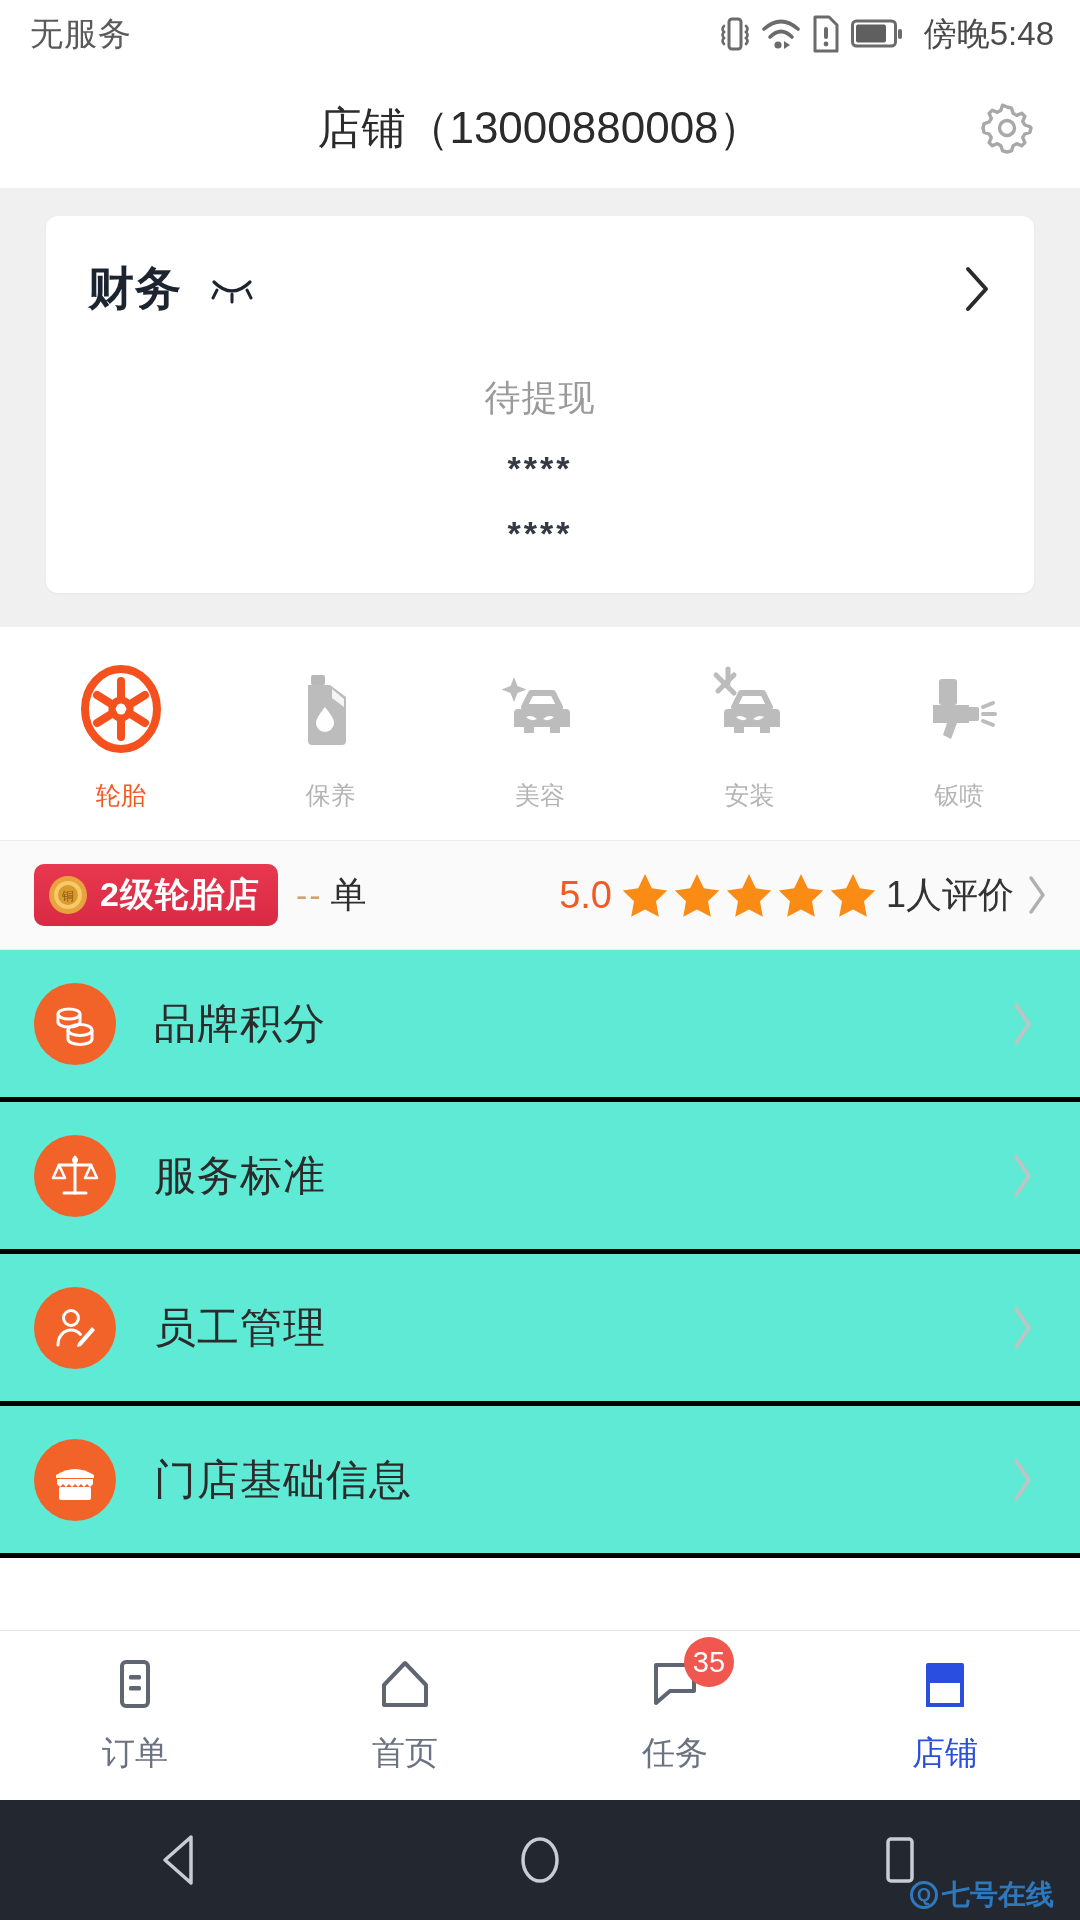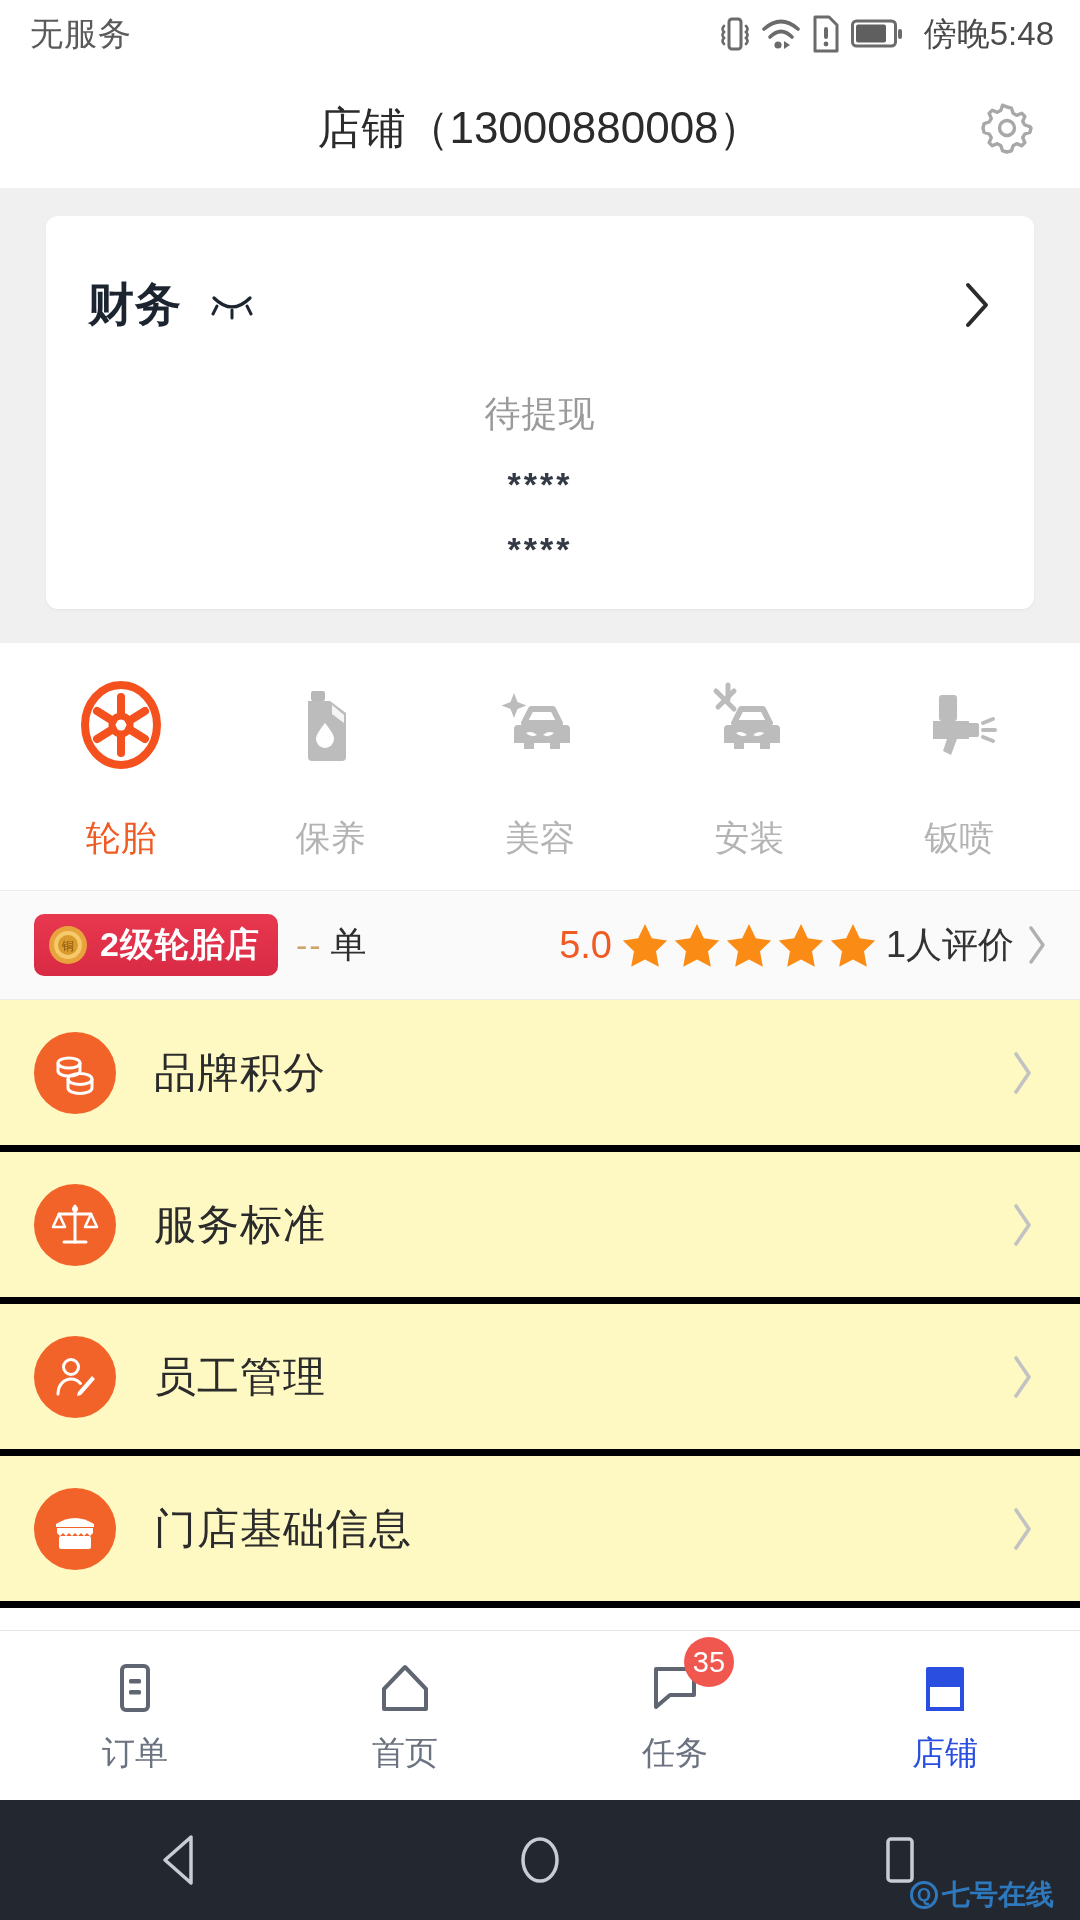--- a/index.html
+++ b/index.html
@@ -56,21 +56,21 @@
 
   
   .finance-wrap {
     background: #f0f0f0;
     padding: 28px 46px 34px 46px;
     flex: 0 0 auto;
   }
   .finance-card {
     background: #ffffff;
     border-radius: 12px;
-    padding: 58px 34px 40px 34px;
+    padding: 42px 34px 40px 34px;
     box-shadow: 0 1px 3px rgba(0,0,0,0.05);
   }
   .fin-head {
     display: flex; align-items: center;
     padding: 0 6px 0 8px;
   }
   .fin-title {
     font-size: 46px; font-weight: bold; color: #1c2430;
     letter-spacing: 1px;
   }
@@ -104,21 +104,21 @@
   .svc {
     flex: 1;
     display: flex; flex-direction: column;
     align-items: center; gap: 22px;
   }
   .svc-icon {
     width: 96px; height: 96px;
     display: flex; align-items: center; justify-content: center;
   }
   .svc-label {
-    font-size: 35px; color: #b4b4b4; margin-top: 20px;
+    font-size: 25px; color: #b4b4b4;
   }
   .svc.active .svc-label { color: #f05a23; }
 
   
   .badgerow {
     background: #fafafa;
     height: 110px;
     display: flex; align-items: center;
     padding: 0 30px 0 34px;
     border-top: 1px solid #ececec;
@@ -155,22 +155,22 @@
   
   .menu {
     background: #ffffff;
     flex: 1 1 auto;
     overflow: hidden;
   }
   .menu-item {
     height: 152px;
     display: flex; align-items: center;
     padding: 0 44px 0 34px;
-    border-bottom: 7px solid #000000;
-    background: #fef9c3;
+    border-bottom: 5px solid #000000;
+    background: #5eead4;
   }
   .menu-icon {
     width: 82px; height: 82px;
     border-radius: 50%;
     background: #f2632a;
     display: flex; align-items: center; justify-content: center;
     flex: 0 0 auto;
   }
   .menu-label {
     font-size: 42px; color: #2b2b2b; margin-left: 38px;
@@ -187,21 +187,21 @@
     flex: 0 0 auto;
   }
   .tab {
     flex: 1;
     display: flex; flex-direction: column;
     align-items: center; justify-content: center;
     gap: 14px; position: relative;
   }
   .tab-icon {
     width: 62px; height: 62px;
-    display: flex; align-items: flex-end; justify-content: center;
+    display: flex; align-items: flex-start; justify-content: center;
     position: relative;
   }
   .tab-label { font-size: 33px; color: #6b7280; }
   .tab.active .tab-label { color: #2a4ee0; }
   .tab-badge {
     position: absolute;
     top: -18px; right: -28px;
     min-width: 50px; height: 50px;
     border-radius: 25px;
     background: #f0574f;

